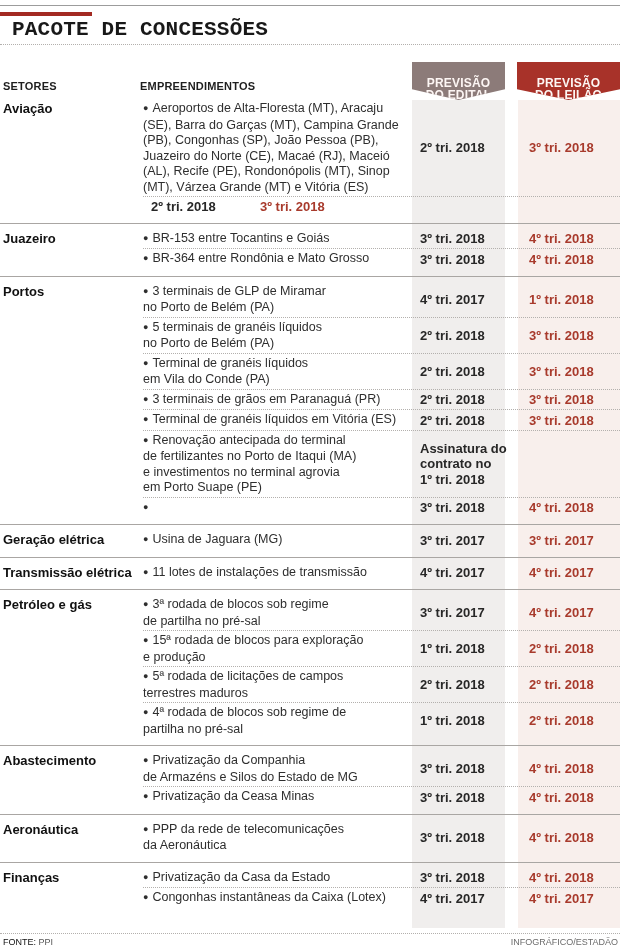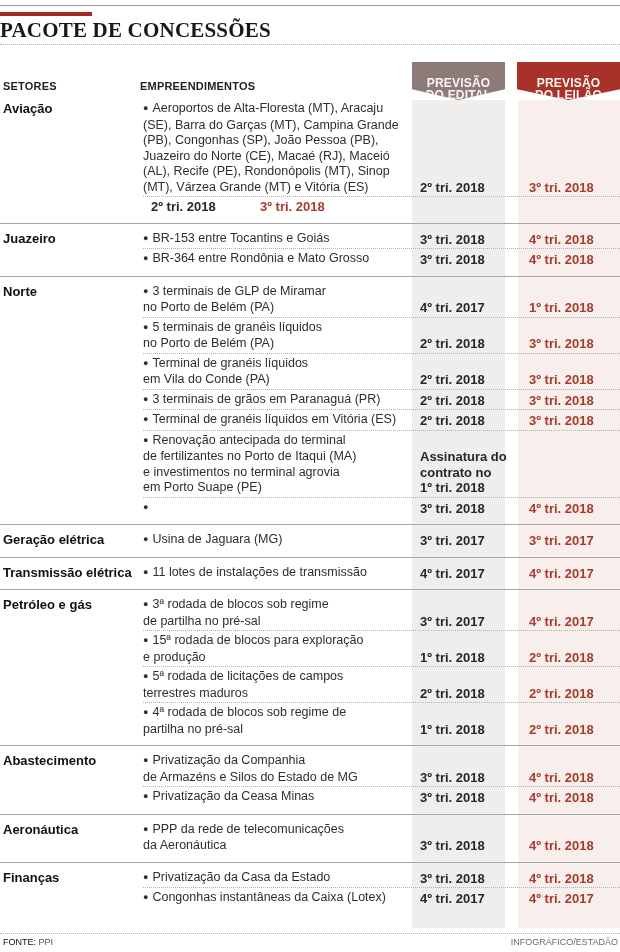--- a/index.html
+++ b/index.html
@@ -5,22 +5,22 @@
   html,body { margin:0; padding:0; }
   body { background:#ffffff; }
   .page {
     position:relative; width:620px; height:952px; overflow:hidden;
     background:#ffffff; font-family:"Liberation Sans", sans-serif;
     color:#2e2e2e;
   }
   .top-hairline { position:absolute; top:5px; left:0; width:620px; height:1px; background:#9c9c9c; }
   .accent-bar { position:absolute; top:12px; left:0; width:92px; height:4px; background:#a32a22; }
   .title {
-    position:absolute; top:18px; left:0; font-family:Liberation Serif, serif;
-    font-weight:bold; font-size:21px; letter-spacing:0.2px; color:#181818;
+    position:absolute; top:18px; left:0; font-family:Liberation Mono, monospace;
+    font-weight:bold; font-size:21px; letter-spacing:0.2px; color:#181818;padding-left:12px;
   }
   .title-dotted { position:absolute; top:44px; left:0; width:620px; border-top:1px dotted #b3b0ad; }
 
   
   .stripe { position:absolute; top:100px; bottom:24px; z-index:0; }
   .stripe-edital { left:412px; width:93px; background:#f0eeed; }
   .stripe-leilao { left:518px; width:102px; background:#f8efec; }
 
   
   .colhead { position:absolute; top:80px; font-size:11px; font-weight:bold; color:#1e1e1e; letter-spacing:0.2px; }
@@ -39,21 +39,21 @@
   
   .table { position:absolute; top:100px; left:0; width:620px; z-index:1; }
   .section { position:relative; padding:7px 0 8px 0; border-top:1px solid #a9a6a3; }
   .section:first-child { border-top:none; padding-top:1px; }
   .sector {
     position:absolute; left:3px; top:inherit; font-size:13px; font-weight:bold; color:#111111;
   }
   .section:first-child .sector { top:1px;text-align:right; }
   .section:not(:first-child) .sector { top:7px; }
   .items { margin-left:143px; }
-  .item { display:flex; align-items:flex-end; }
+  .item { display:flex; align-items:center; }
   .item + .item { border-top:1px dotted #b3b0ad; padding-top:2px; margin-top:1px; }
   .desc { width:269px; font-size:12.5px; line-height:15.5px; white-space:pre-line; color:#2e2e2e; box-sizing:border-box; padding-right:6px; }
   .bullet { margin-right:4px; }
   .bullet::before { content:"\25CF"; font-size:9px; position:relative; top:-1px; }
   .cell { font-size:13px; font-weight:bold; line-height:15.5px; white-space:pre-line; box-sizing:border-box; }
   .cell-edital { width:106px; padding-left:8px; color:#272727; }
   .cell-leilao { width:102px; padding-left:11px; color:#a83a2c; }
 
   
   .footer-dotted { position:absolute; left:0; bottom:18px; width:620px; border-top:1px dotted #b3b0ad; }
@@ -116,21 +116,21 @@
             <div class="cell cell-leilao">4º tri. 2018</div>
           </div>
           <div class="item">
             <div class="desc"><span class="bullet"></span><span>BR-364 entre Rondônia e Mato Grosso</span></div>
             <div class="cell cell-edital">3º tri. 2018</div>
             <div class="cell cell-leilao">4º tri. 2018</div>
           </div>
         </div>
       </div>
       <div class="section">
-        <div class="sector">Norte</div>
+        <div class="sector">Portos</div>
         <div class="items">
           <div class="item">
             <div class="desc"><span class="bullet"></span><span>3 terminais de GLP de Miramar
 no Porto de Belém (PA)</span></div>
             <div class="cell cell-edital">4º tri. 2017</div>
             <div class="cell cell-leilao">1º tri. 2018</div>
           </div>
           <div class="item">
             <div class="desc"><span class="bullet"></span><span>5 terminais de granéis líquidos
 no Porto de Belém (PA)</span></div>

